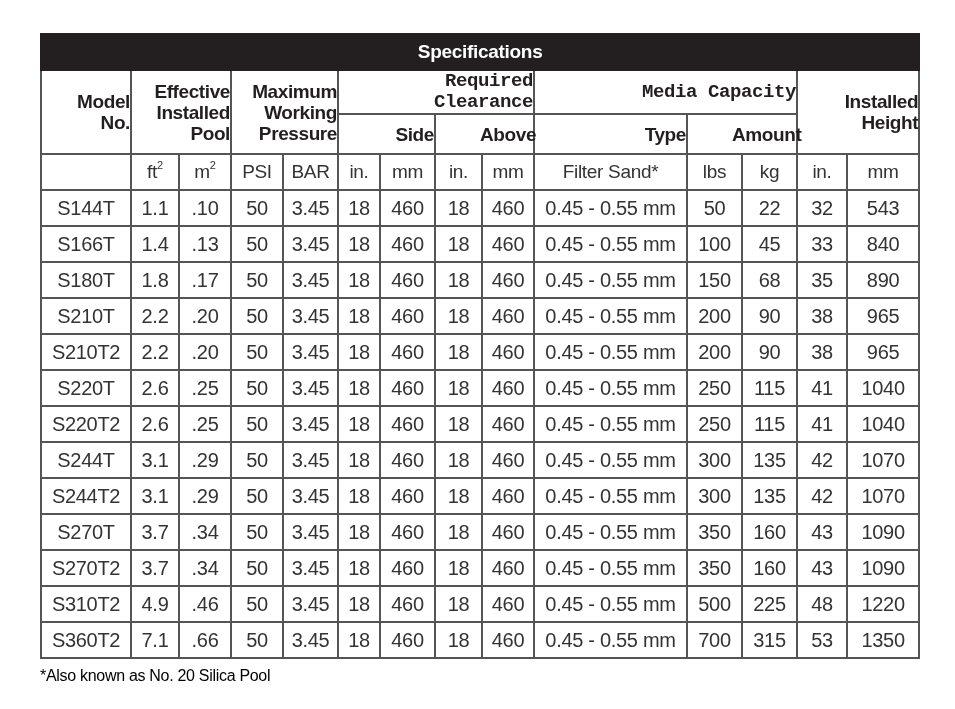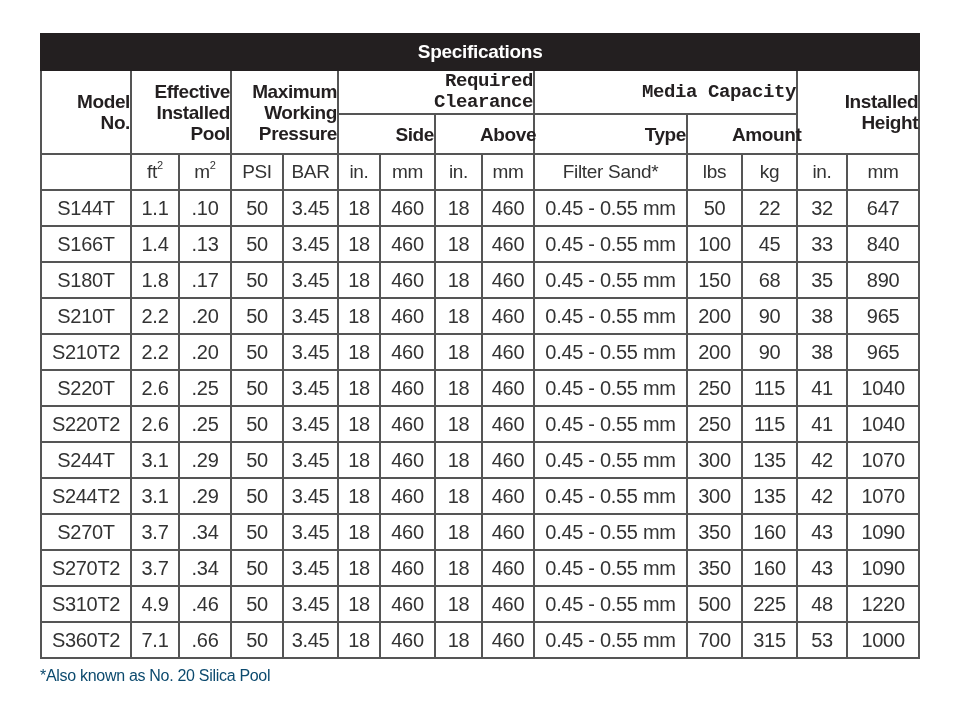--- a/index.html
+++ b/index.html
@@ -7,21 +7,21 @@
   .wrap { position:absolute; left:40px; top:33px; width:878px; }
   table { border-collapse:collapse; width:878px; table-layout:fixed; }
   td, th { border:2px solid #555; text-align:center; padding:0; }
   .title { background:#231f20; color:#fff; font-weight:bold; font-size:19px; height:34px; border-color:#231f20; letter-spacing:-0.3px; }
   th { font-weight:bold; color:#231f20; font-size:19px; line-height:21px; letter-spacing:-0.4px;text-align:right; }
   .grp { height:40px;font-family:Liberation Mono, monospace; }
   .sub { height:38px;padding-left:44px; }
   .units td { height:34px; font-size:19px; color:#333; letter-spacing:-0.3px; }
   .row td { height:34px; font-size:20px; color:#333; letter-spacing:-0.3px; }
   sup { font-size:11px; vertical-align:top; position:relative; top:-2px; }
-  .footnote { position:absolute; left:40px; top:667px; font-size:16px; color:#0c4a6e; letter-spacing:-0.3px; }
+  .footnote { position:absolute; left:40px; top:667px; font-size:16px; color:#000000; letter-spacing:-0.3px; }
 </style>
 </head>
 <body>
 
 <div class="wrap">
 <table>
   <colgroup>
     <col style="width:90px">
         <col style="width:48px">
         <col style="width:52px">
@@ -94,21 +94,21 @@
           <td>50</td>
           <td>3.45</td>
           <td>18</td>
           <td>460</td>
           <td>18</td>
           <td>460</td>
           <td>0.45 - 0.55 mm</td>
           <td>50</td>
           <td>22</td>
           <td>32</td>
-          <td>647</td>
+          <td>543</td>
         </tr>
         <tr class="row">
           <td>S166T</td>
           <td>1.4</td>
           <td>.13</td>
           <td>50</td>
           <td>3.45</td>
           <td>18</td>
           <td>460</td>
           <td>18</td>
@@ -286,19 +286,19 @@
           <td>50</td>
           <td>3.45</td>
           <td>18</td>
           <td>460</td>
           <td>18</td>
           <td>460</td>
           <td>0.45 - 0.55 mm</td>
           <td>700</td>
           <td>315</td>
           <td>53</td>
-          <td>1000</td>
+          <td>1350</td>
         </tr>
       </tbody>
 </table>
 </div>
 
 <div class="footnote">*Also known as No. 20 Silica Pool</div>
 
 </body></html>

